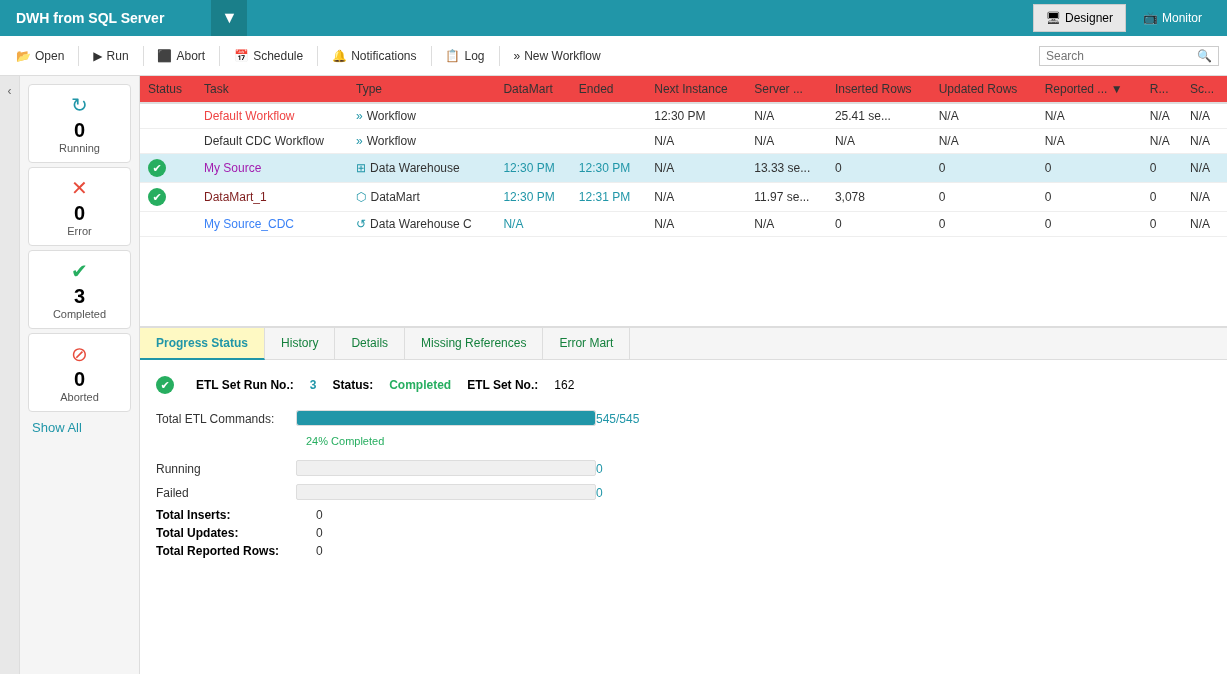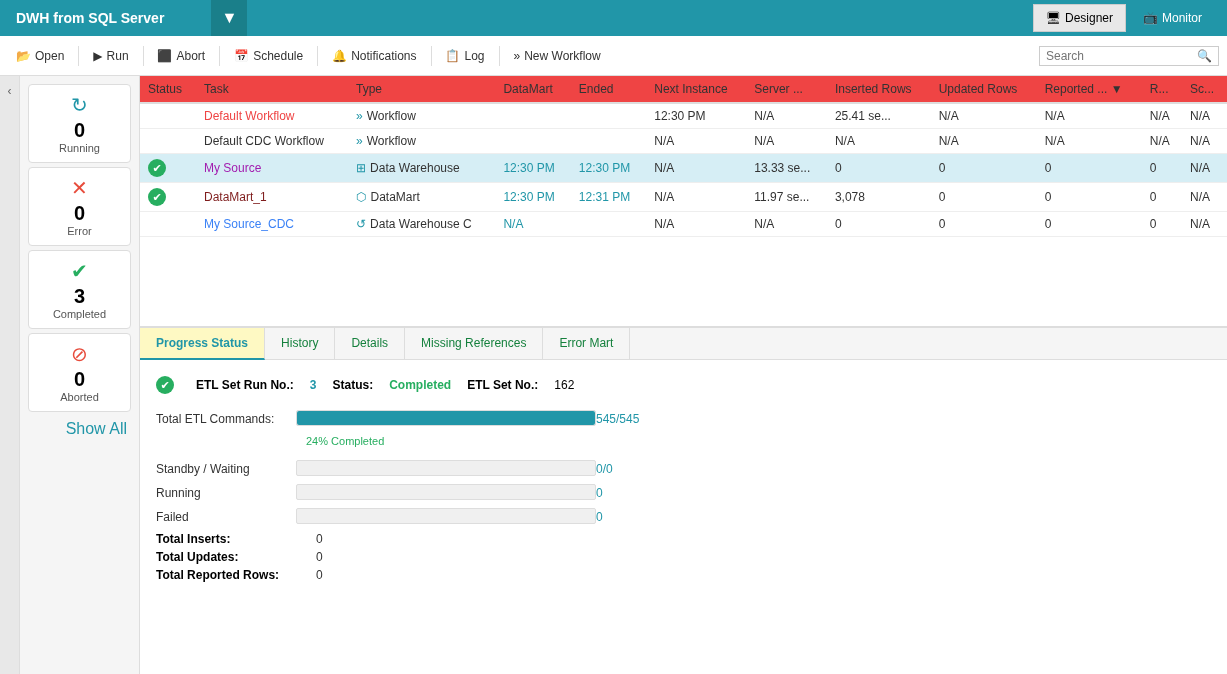--- a/index.html
+++ b/index.html
@@ -27,21 +27,21 @@
     
     .sidebar { width: 120px; background: #f5f5f5; border-right: 1px solid #ddd; padding: 8px; display: flex; flex-direction: column; gap: 4px; }
     .sidebar-item { background: white; border: 1px solid #ddd; border-radius: 4px; padding: 8px; text-align: center; cursor: pointer; }
     .sidebar-item .count { font-size: 20px; font-weight: bold; }
     .sidebar-item .label { font-size: 11px; color: #555; }
     .sidebar-item .icon { font-size: 20px; margin-bottom: 2px; }
     .running-icon { color: #2196a8; }
     .error-icon { color: #e74c3c; }
     .completed-icon { color: #27ae60; }
     .aborted-icon { color: #e74c3c; }
-    .show-all { color: #2196a8; text-align: right; cursor: pointer; padding: 4px; font-size: 16px; }
+    .show-all { color: #2196a8; text-align: left; cursor: pointer; padding: 4px; font-size: 13px; }
     .collapse-btn { width: 20px; background: #e8e8e8; border-right: 1px solid #ddd; display: flex; align-items: flex-start; justify-content: center; padding-top: 8px; cursor: pointer; font-size: 12px; color: #666; }
 
     
     .content { flex: 1; display: flex; flex-direction: column; overflow: hidden; }
 
     
     .table-area { flex: 0 0 auto; background: white; overflow: auto; height: 250px; }
     table { width: 100%; border-collapse: collapse; }
     th { background: #ef4444; border-bottom: 2px solid #ddd; padding: 6px 8px; text-align: left; font-weight: normal; color: #333; white-space: nowrap; position: sticky; top: 0; }
     td { padding: 5px 8px; border-bottom: 1px solid #eee; color: #333; white-space: nowrap; }
@@ -280,27 +280,20 @@
           <span class="progress-label">Total ETL Commands:</span>
           <div class="progress-bar-container">
             <div class="progress-bar-fill" style="width:100%"></div>
           </div>
           <span class="progress-count link-blue">545/545</span>
         </div>
         <div style="margin-left:148px; margin-bottom:12px;">
           <span class="pct-label">24% Completed</span>
         </div>
 
-        <div class="progress-row">
-          <span class="progress-label">Standby / Waiting</span>
-          <div class="progress-bar-container">
-            <div class="progress-bar-fill" style="width:0%"></div>
-          </div>
-          <span class="progress-count link-blue">0/0</span>
-        </div>
 
         <div class="progress-row">
           <span class="progress-label">Running</span>
           <div class="progress-bar-container">
             <div class="progress-bar-fill" style="width:0%"></div>
           </div>
           <span class="progress-count link-blue">0</span>
         </div>
 
         <div class="progress-row">

